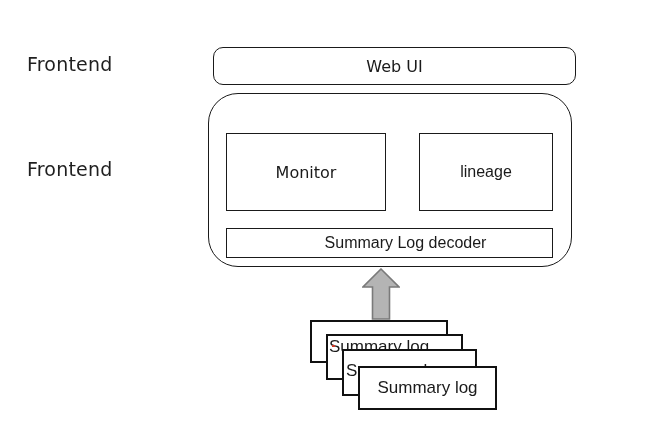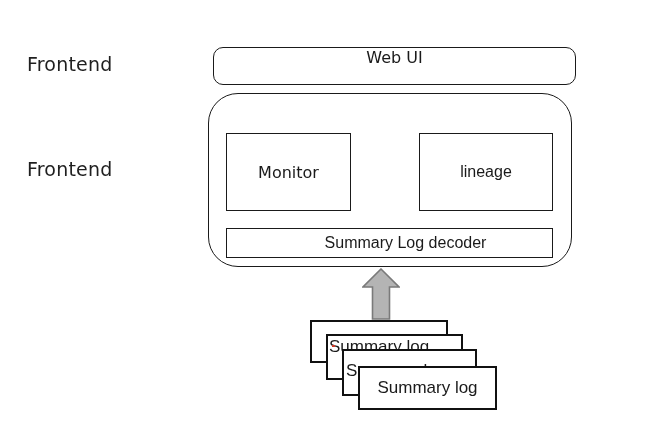--- a/index.html
+++ b/index.html
@@ -11,32 +11,32 @@
     position:absolute;left:27px;
     font-family:"DejaVu Sans",sans-serif;
     font-size:19px;color:#1f1f1f;letter-spacing:.2px;
   }
   #lbl-frontend{top:53px;}
   #lbl-backend{top:158px;}
 
   .webui-box{
     position:absolute;left:213px;top:47px;width:363px;height:38px;
     border:1.5px solid #1a1a1a;border-radius:10px;box-sizing:border-box;
-    display:flex;justify-content:center;
+    display:flex;align-items:center;justify-content:center;
     font-family:"DejaVu Sans",sans-serif;font-size:16px;background:#fff;
   }
   .backend-container{
     position:absolute;left:208px;top:93px;width:364px;height:174px;
     border:1.5px solid #1a1a1a;border-radius:30px;box-sizing:border-box;background:#fff;
   }
   .inner-box{
     position:absolute;border:1.5px solid #1a1a1a;box-sizing:border-box;background:#fff;
     display:flex;align-items:center;justify-content:center;font-size:16px;
   }
-  #monitor-box{left:226px;top:133px;width:125px;height:78px;font-family:"DejaVu Sans",sans-serif;}
+  #monitor-box{left:226px;top:133px;width:160px;height:78px;font-family:"DejaVu Sans",sans-serif;}
   #lineage-box{left:419px;top:133px;width:134px;height:78px;text-align:center;}
   #decoder-bar{left:226px;top:228px;width:327px;height:30px;font-size:16px;padding-left:32px;}
 
   .up-arrow{position:absolute;left:362px;top:268px;width:38px;height:52px;z-index:0;}
   .up-arrow polygon{stroke:#7a7a7a;stroke-width:1.6;}
 
   .log-box{
     position:absolute;border:2px solid #111;box-sizing:border-box;background:#fff;
     overflow:hidden;font-size:17px;white-space:nowrap;
   }

